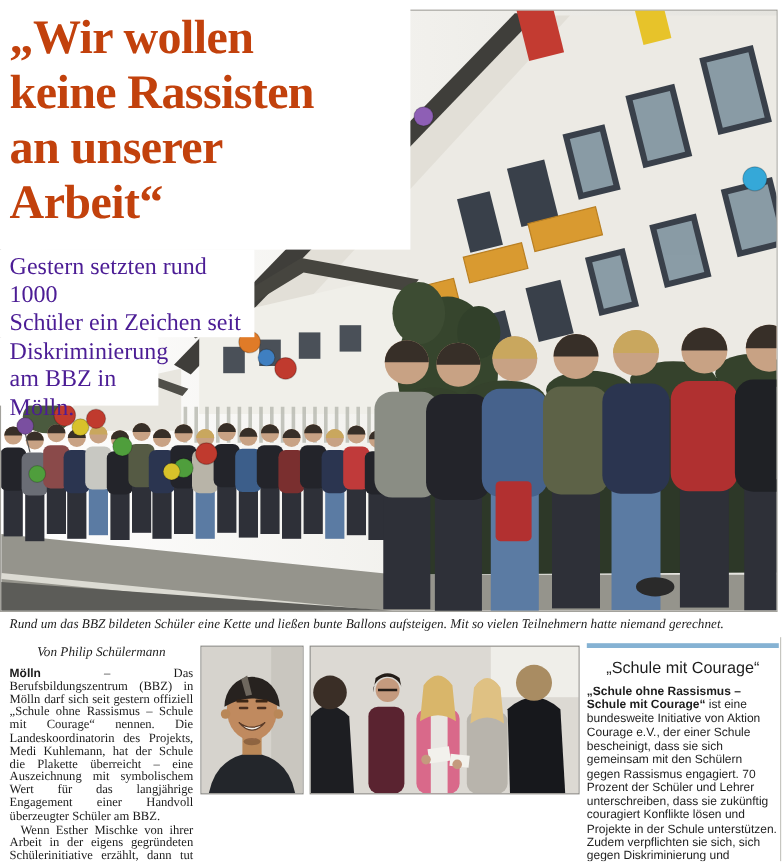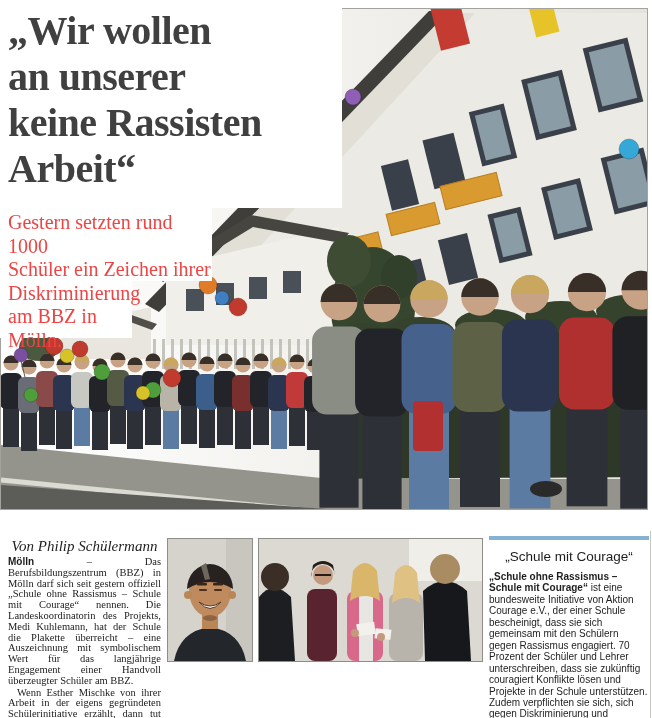--- a/index.html
+++ b/index.html
@@ -10,31 +10,31 @@
   .photo-main{position:absolute;left:0;top:8px;width:646px;height:500px;
               border:1px solid #a3a29c;}
   .photo-main svg{display:block;width:100%;height:100%;}
 
   
   .white-a{position:absolute;left:0;top:0;width:342px;height:208px;background:#fff;}
   .white-b{position:absolute;left:0;top:208px;width:212px;height:73px;background:#fff;}
   .white-c{position:absolute;left:0;top:281px;width:132px;height:57px;background:#fff;}
 
   .headline{position:absolute;left:8px;top:8px;width:332px;font-weight:bold;
-            font-size:40px;line-height:46px;letter-spacing:-0.5px;color:#404040;}
+            font-size:40px;line-height:46px;letter-spacing:-0.5px;color:#c2410c;}
   .headline span{display:block;}
   .subhead{position:absolute;left:8px;top:211px;width:206px;font-size:20px;
-           line-height:23.5px;color:#ef4444;font-family:Liberation Serif, serif;}
+           line-height:23.5px;color:#4c1d95;font-family:Liberation Serif, serif;}
   .subhead span{display:block;}
 
   .caption-main{position:absolute;left:8px;top:514px;width:638px;
                 font-style:italic;font-size:11px;line-height:13px;color:#1a1a1a;}
 
   .byline{position:absolute;left:8px;top:538px;width:153px;text-align:center;
-          font-style:italic;font-size:15px;color:#222;}
+          font-style:italic;font-size:11px;color:#222;}
 
   .col1{position:absolute;left:8px;top:557px;width:153px;font-size:10.5px;
         line-height:10.8px;text-align:justify;color:#1b1b1b;}
   .col1 p{margin:0;}
   .col1 p.second{text-indent:9px;margin-top:1px;}
   .lead-loc{font-family:"Liberation Sans",sans-serif;font-weight:bold;font-size:10px;}
 
   .photo1{position:absolute;left:167px;top:538px;width:84px;height:122px;
           border:1px solid #8e8d88;}
   .photo1 svg,.photo2 svg{display:block;width:100%;height:100%;}
@@ -208,33 +208,34 @@
       </g>
     </svg>
   </div>
 
   <div class="white-a"></div>
   <div class="white-b"></div>
   <div class="white-c"></div>
 
   <h1 class="headline" style="margin:0;">
     <span>„Wir wollen</span>
+    <span>keine Rassisten</span>
     <span>an unserer</span>
-    <span>keine Rassisten</span>
     <span>Arbeit“</span>
   </h1>
 
   <div class="subhead">
     <span>Gestern setzten rund 1000</span>
-    <span>Schüler ein Zeichen ihrer</span>
+    <span>Schüler ein Zeichen seit</span>
     <span>Diskriminierung</span>
     <span>am BBZ in</span>
     <span>Mölln.</span>
   </div>
 
+  <div class="caption-main">Rund um das BBZ bildeten Schüler eine Kette und ließen bunte Ballons aufsteigen. Mit so vielen Teilnehmern hatte niemand gerechnet.</div>
 
   <div class="byline">Von Philip Schülermann</div>
   <div class="col1">
     <p><span class="lead-loc">Mölln</span>
        <span>– Das Berufsbildungszentrum (BBZ) in Mölln darf sich seit gestern offiziell „Schule ohne Rassismus – Schule mit Courage“ nennen. Die Landeskoordinatorin des Projekts, Medi Kuhlemann, hat der Schule die Plakette überreicht – eine Auszeichnung mit symbolischem Wert für das langjährige Engagement einer Handvoll überzeugter Schüler am BBZ.</span></p>
     <p class="second"><span>Wenn Esther Mischke von ihrer Arbeit in der eigens gegründeten Schülerinitiative erzählt, dann tut sie das aus voller Überzeugung.</span></p>
   </div>
 
   <div class="photo1">
     <svg viewBox="0 0 84 122" preserveAspectRatio="none">

